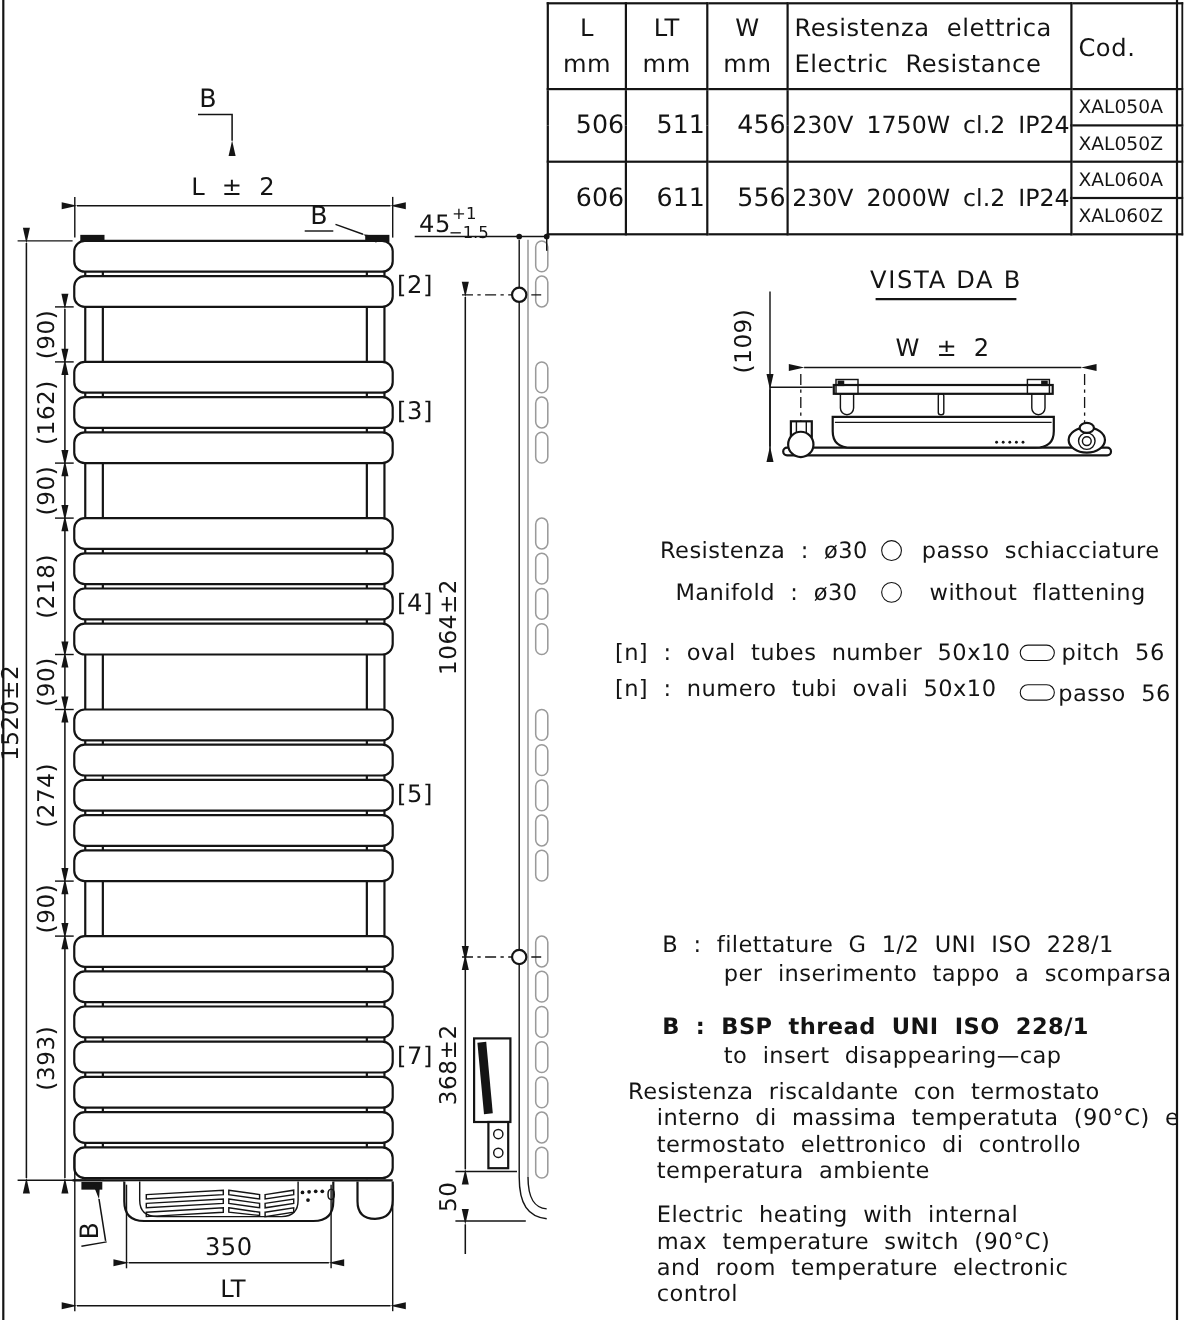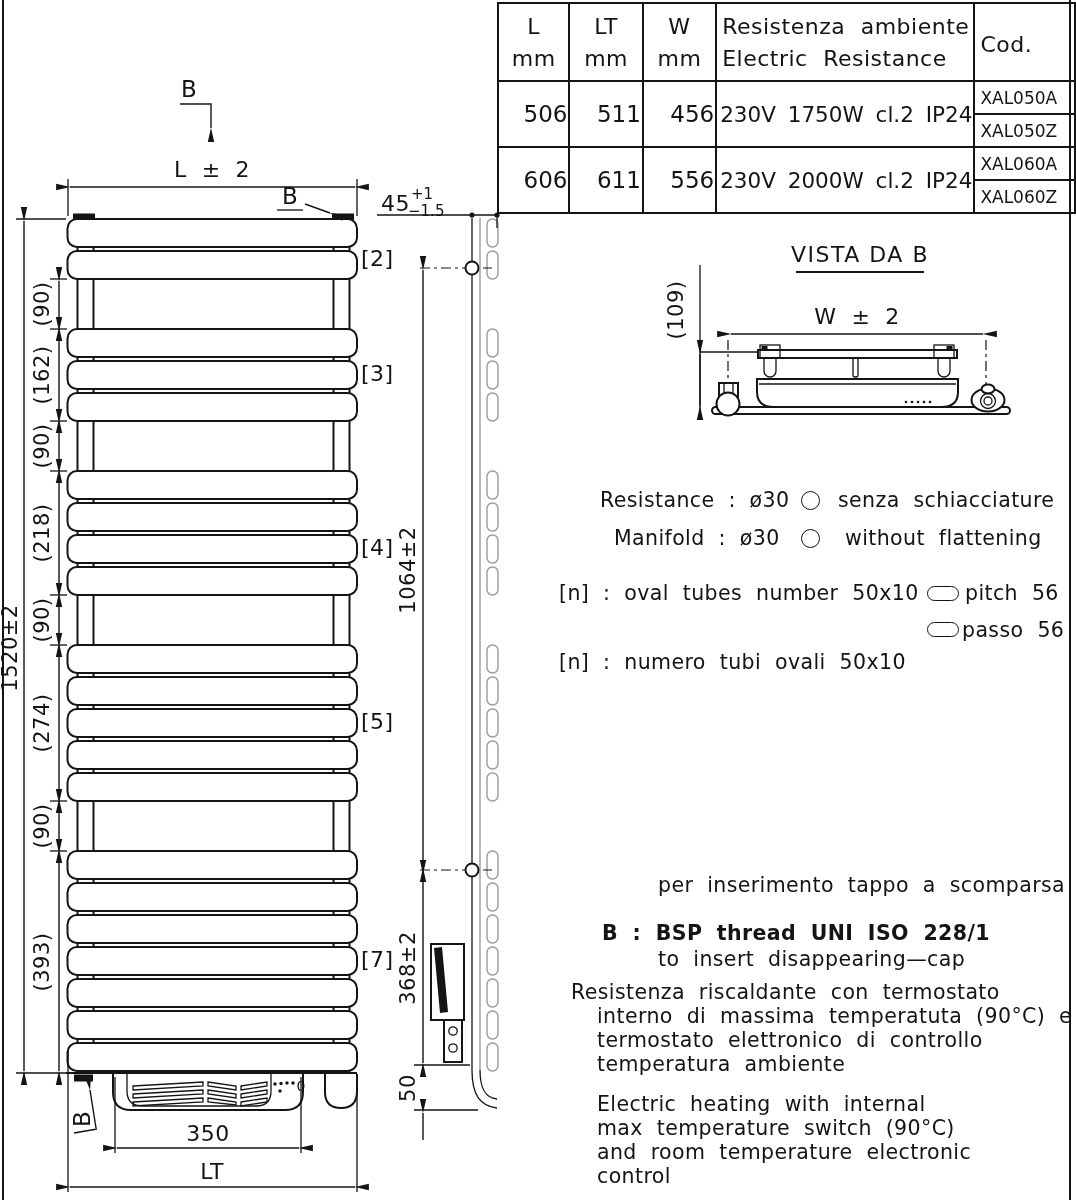--- a/index.html
+++ b/index.html
@@ -348,21 +348,21 @@
               </div>
       </th>
       <th class="c-w hcell">
         <div class="hstack">
                 <span>W</span>
                 <span>mm</span>
               </div>
       </th>
       <th class="c-res hcell hres">
         <div class="hstack">
-                <span>Resistenza ambiente</span>
+                <span>Resistenza elettrica</span>
                 <span>Electric Resistance</span>
               </div>
       </th>
       <th class="c-cod hcell hcod">
         <span>Cod.</span>
       </th>
     </tr>
     <tr>
       <td class="num" rowspan="2">506</td>
       <td class="num" rowspan="2">511</td>
@@ -380,36 +380,37 @@
       <td class="res" rowspan="2">230V 2000W cl.2 IP24</td>
       <td class="cod">XAL060A</td>
     </tr>
     <tr>
       <td class="cod">XAL060Z</td>
     </tr>
   </tbody>
       </table>
 </div>
 
-<span class="note" style="left:600px; top:488px;">Resistance : ø30</span>
+<span class="note" style="left:600px; top:488px;">Resistenza : ø30</span>
 <span class="circle-ic" style="left:801px; top:491px;"></span>
-<span class="note" style="left:838px; top:488px;">senza schiacciature</span>
+<span class="note" style="left:838px; top:488px;">passo schiacciature</span>
 
 <span class="note" style="left:614px; top:526px;">Manifold : ø30</span>
 <span class="circle-ic" style="left:801px; top:529px;"></span>
 <span class="note" style="left:845px; top:526px;">without flattening</span>
 
 <span class="note" style="left:559px; top:581px;">[n] : oval tubes number 50x10</span>
 <span class="stadium-ic" style="left:927px; top:586px;"></span>
 <span class="note" style="left:965px; top:581px;">pitch 56</span>
 
-<span class="note" style="left:559px; top:650px;">[n] : numero tubi ovali 50x10</span>
+<span class="note" style="left:559px; top:614px;">[n] : numero tubi ovali 50x10</span>
 <span class="stadium-ic" style="left:927px; top:622px;"></span>
 <span class="note" style="left:962px; top:618px;">passo 56</span>
 
+<span class="note" style="left:602px; top:846px;">B : filettature G 1/2 UNI ISO 228/1</span>
 <span class="note" style="left:658px; top:873px;">per inserimento tappo a scomparsa</span>
 <span class="note" style="left:602px; top:921px;font-weight:bold;">B : BSP thread UNI ISO 228/1</span>
 <span class="note" style="left:658px; top:947px;">to insert disappearing—cap</span>
 
 <span class="note" style="left:571px; top:980px;">Resistenza riscaldante con termostato</span>
 <span class="note" style="left:597px; top:1004px;">interno di massima temperatuta (90°C) e</span>
 <span class="note" style="left:597px; top:1052px;">temperatura ambiente</span>
 <span class="note" style="left:597px; top:1028px;">termostato elettronico di controllo</span>
 
 <span class="note" style="left:597px; top:1092px;">Electric heating with internal</span>

